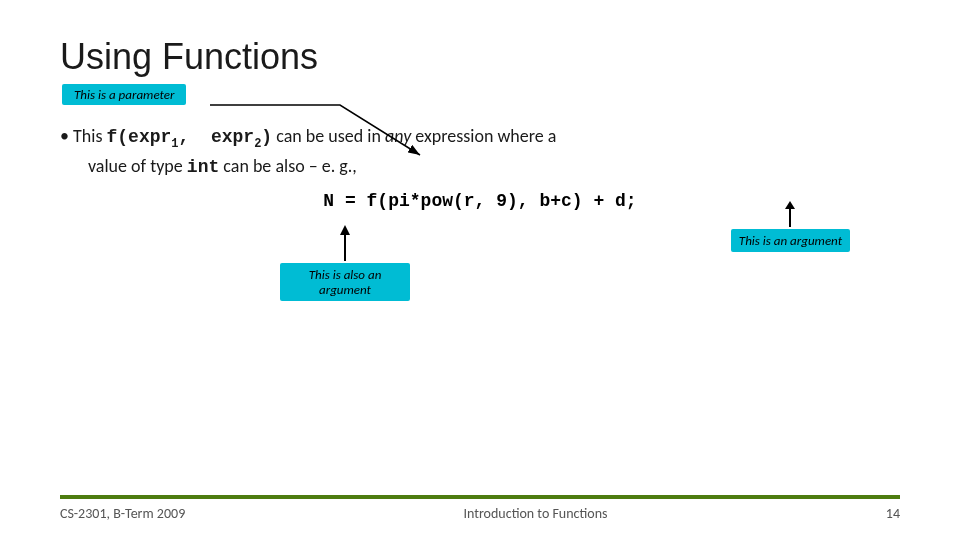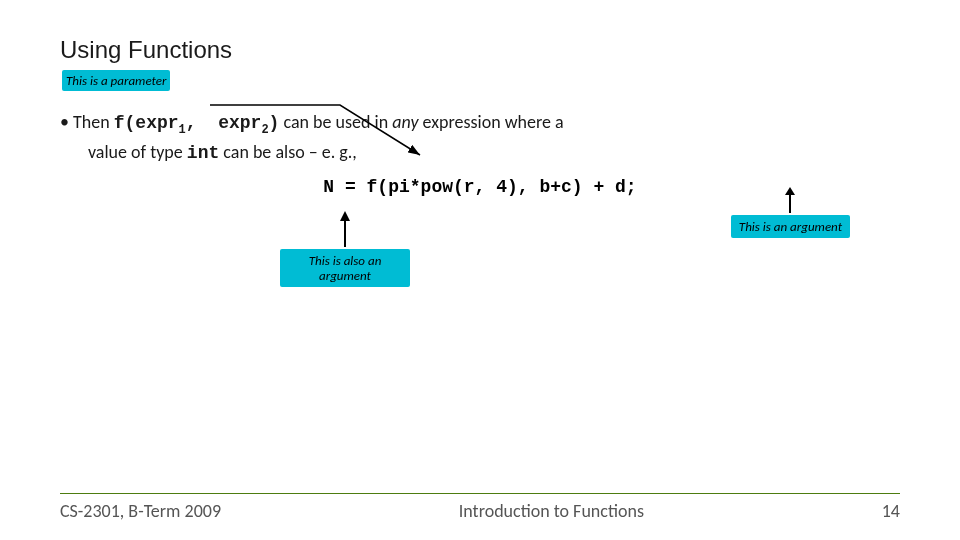--- a/index.html
+++ b/index.html
@@ -21,21 +21,21 @@
     }
 
     .title-area {
       display: flex;
       align-items: baseline;
       gap: 12px;
       margin-bottom: 6px;
     }
 
     .title-main {
-      font-size: 24px;
+      font-size: 36px;
       font-weight: 300;
       color: #1a1a1a;
       font-family: 'Calibri Light', 'Segoe UI Light', Arial, sans-serif;
       text-align: center;
     }
 
     .title-sub {
       font-size: 22px;
       font-weight: 300;
       color: #1a1a1a;
@@ -74,23 +74,23 @@
 
     
     .footer {
       position: absolute;
       bottom: 18px;
       left: 60px;
       right: 60px;
       display: flex;
       justify-content: space-between;
       align-items: center;
-      font-size: 18px;
+      font-size: 14px;
       color: #555;
-      border-top: 1px solid #4d7c0f;
+      border-top: 4px solid #4d7c0f;
       padding-top: 6px;
     }
 
     
     .annotations-svg {
       position: absolute;
       top: 0;
       left: 0;
       width: 960px;
       height: 540px;
@@ -142,34 +142,34 @@
 </head>
 <body>
 
 <div class="slide">
 
   <div class="title-area">
     <span class="title-main">Using Functions</span>
   </div>
 
   <div class="param-row">
-    <span class="tooltip-box" style="font-size:13px; padding: 3px 4px; margin-left: 2px;">This is a parameter</span>
+    <span class="tooltip-box" style="font-size:13px; padding: 3px 12px; margin-left: 2px;">This is a parameter</span>
   </div>
 
   <div class="content-area">
 
 
     <div class="bullet second-bullet">
-      <span class="inline-normal">• Then </span><span class="code-line"><strong>f(expr<sub>1</sub>,&nbsp; expr<sub>2</sub>)</strong></span><span class="inline-normal"> can be used in <em>any</em> expression where a</span>
+      <span class="inline-normal">• This </span><span class="code-line"><strong>f(expr<sub>1</sub>,&nbsp; expr<sub>2</sub>)</strong></span><span class="inline-normal"> can be used in <em>any</em> expression where a</span>
       <br>
       <span class="inline-normal" style="margin-left: 28px;">value of type </span><span class="code-line"><strong>int</strong></span><span class="inline-normal"> can be also – e. g.,</span>
     </div>
 
     <div class="n-equals-line">
-      <span>N = f(pi*pow(r, 4),  b+c)  +  d;</span>
+      <span>N = f(pi*pow(r, 9),  b+c)  +  d;</span>
     </div>
 
     <div style="position: relative; height: 100px;">
 
       <div style="position: absolute; left: 220px; top: 6px; display: flex; flex-direction: column; align-items: center;">
 
         <svg width="30" height="40" style="display:block; margin: 0 auto;">
           <line x1="15" y1="38" x2="15" y2="8" stroke="#000" stroke-width="2"></line>
           <polygon points="15,2 10,12 20,12" fill="#000"></polygon>
         </svg>

